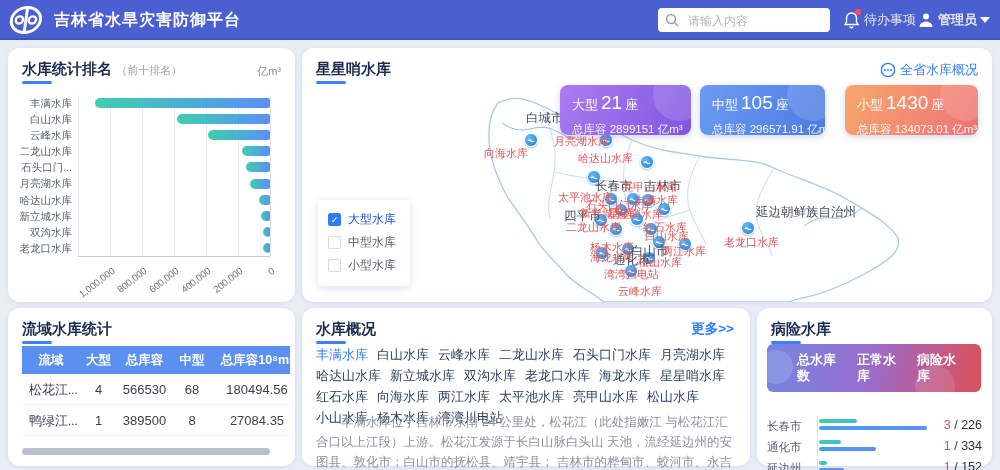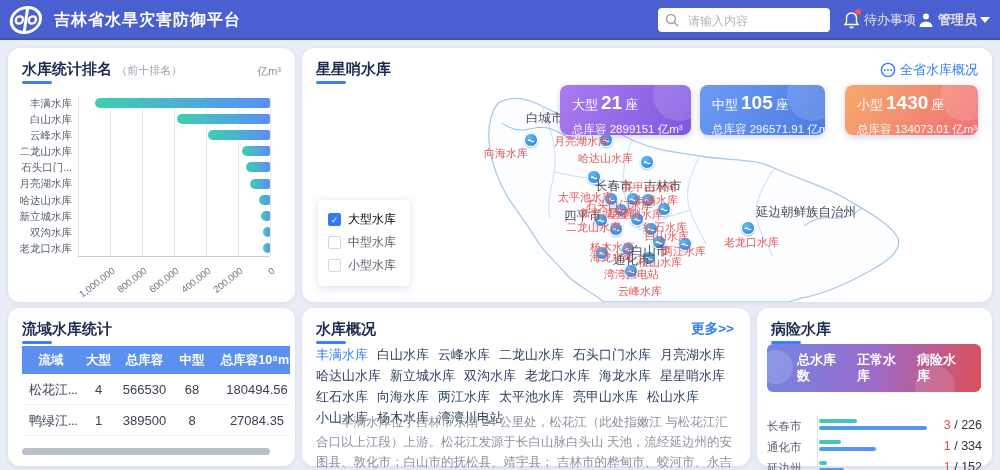--- a/index.html
+++ b/index.html
@@ -49,30 +49,30 @@
   .marker{position:absolute;width:12px;height:12px;border-radius:50%;
           background:radial-gradient(circle at 35% 30%,#63b8f6,#1f7fd8);border:1px solid #fff;
           box-shadow:0 1px 2px rgba(0,60,130,.35);display:flex;align-items:center;justify-content:center;}
   .lbl-city{position:absolute;font-size:12.5px;color:#454b57;white-space:nowrap;}
   .lbl-res{position:absolute;font-size:11px;color:#e85252;white-space:nowrap;}
   .stat-card{position:absolute;height:50px;border-radius:8px;color:#fff;padding:7px 12px;box-sizing:border-box;
              overflow:hidden;box-shadow:0 2px 6px rgba(80,80,160,.25);}
   .stat-card:before{content:"";position:absolute;right:-14px;top:-16px;width:52px;height:52px;border-radius:50%;
              background:rgba(255,255,255,.14);}
   .sc-type{font-size:13px;}
-  .sc-count{font-size:19px;font-weight:bold;margin:0 3px;}
+  .sc-count{font-size:19px;font-weight:normal;margin:0 3px;}
   .sc-cap{font-size:11.5px;margin-top:8px;opacity:.95;white-space:nowrap;}
   #filter-card{position:absolute;left:16px;top:152px;width:92px;height:86px;background:#fff;border-radius:4px;
                box-shadow:0 2px 8px rgba(60,80,140,.18);padding:8px 10px;box-sizing:border-box;}
   .f-row{display:flex;align-items:center;gap:7px;height:23px;cursor:pointer;}
   .f-box{width:13px;height:13px;border-radius:2px;border:1px solid #d4d8df;background:#fff;box-sizing:border-box;
          display:flex;align-items:center;justify-content:center;font-size:9px;color:#fff;}
   .f-box.on{background:#2f7cf6;border-color:#2f7cf6;}
   .f-lab{font-size:12px;color:#555b66;}
-  .f-lab.on{color:#000000;}
+  .f-lab.on{color:#1d4ed8;}
   
   #basin-table{position:absolute;left:14px;top:38px;width:268px;overflow:hidden;}
   .bt-row{display:flex;width:340px;}
   .bt-h{background:#5b8ff0;color:#fff;font-weight:bold;font-size:12.5px;}
   .bt-h .bt-cell{height:28px;line-height:28px;}
   .bt-d .bt-cell{height:31px;line-height:31px;font-size:13px;color:#3a4250;border-bottom:1px solid #eef0f5;}
   .bt-cell{text-align:center;box-sizing:border-box;overflow:hidden;white-space:nowrap;}
   .bt-cell.c0{text-align:left;padding-left:7px;font-family:Liberation Serif, serif;}
   #h-scroll{position:absolute;left:14px;top:140px;width:248px;height:7px;border-radius:4px;background:#b9c0cc;cursor:pointer;}
   

